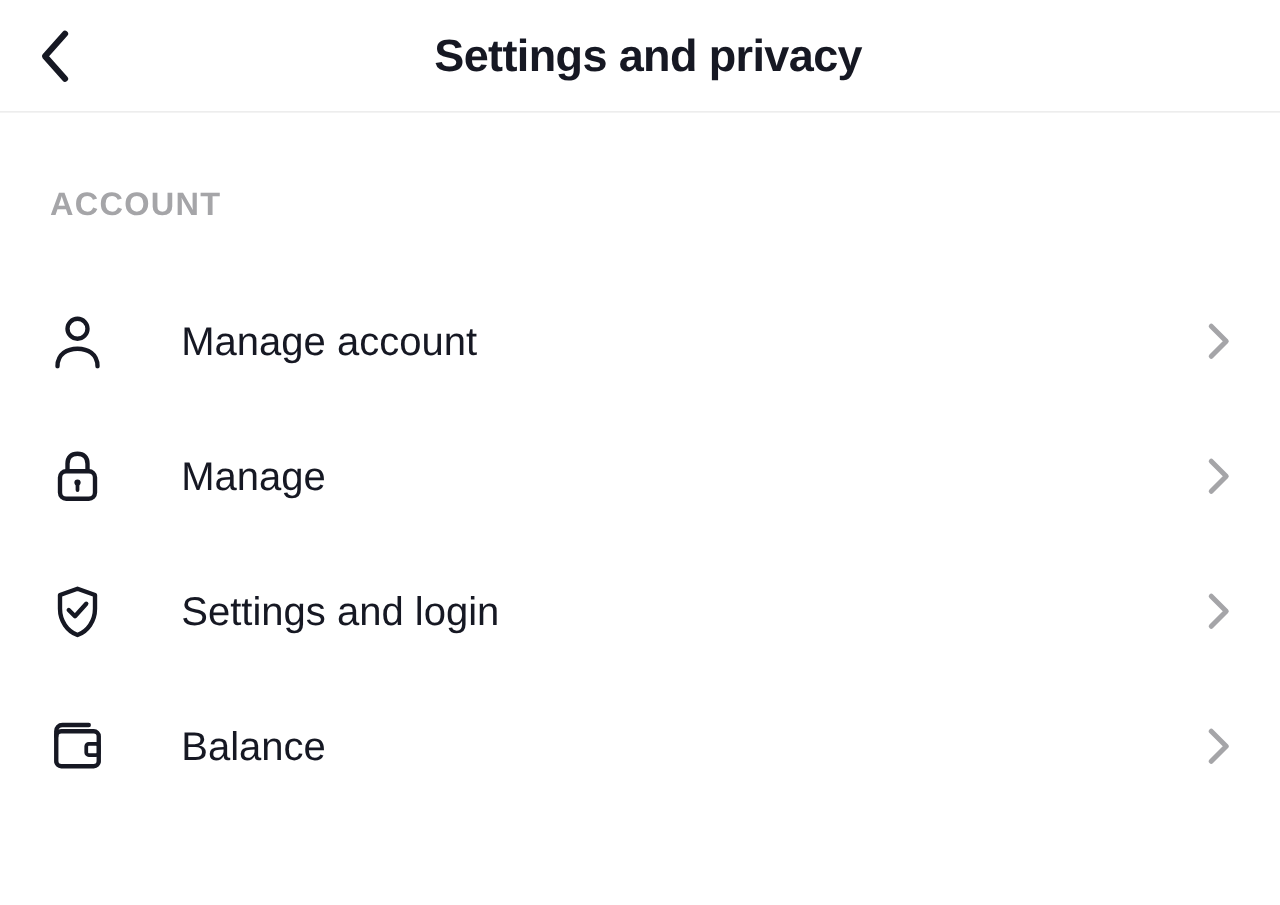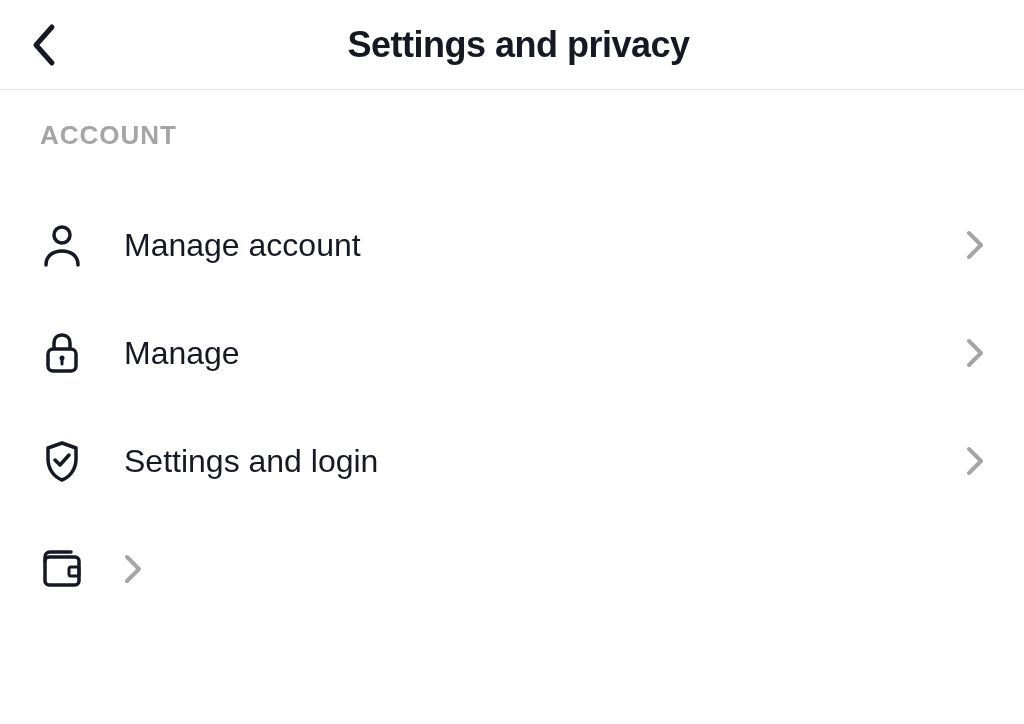--- a/index.html
+++ b/index.html
@@ -40,26 +40,28 @@
     }
     .content {
       padding: 30px 40px 0 40px;
     }
     .section-header {
       font-size: 26px;
       font-weight: 600;
       color: #a5a5a8;
       letter-spacing: 1px;
       margin-bottom: 40px;
+      margin-top: 28px;
     }
     .list-item {
       display: flex;
       align-items: center;
       padding: 32px 0;
       cursor: pointer;
+      gap: 21px;
     }
     .list-icon {
       width: 44px;
       height: 44px;
       display: flex;
       align-items: center;
       justify-content: center;
       margin-right: 40px;
     }
     .list-label {
@@ -136,20 +138,21 @@
   </div>
 
   <div class="list-item">
     <div class="list-icon">
       <svg width="42" height="40" viewBox="0 0 42 40" fill="none">
         <rect x="4" y="8" width="34" height="28" rx="4" stroke="#161823" stroke-width="3.5"></rect>
         <path d="M4 12 L4 8 C4 5 6 3 9 3 L30 3" stroke="#161823" stroke-width="3.5" stroke-linecap="round"></path>
         <rect x="28" y="18" width="10" height="9" rx="2" stroke="#161823" stroke-width="3"></rect>
       </svg>
     </div>
+    <div class="list-label">Balance</div>
     <div class="chevron">
       <svg width="18" height="30" viewBox="0 0 18 30" fill="none">
         <path d="M3 3 L15 15 L3 27" stroke="#a5a5a8" stroke-width="4" stroke-linecap="round" stroke-linejoin="round"></path>
       </svg>
     </div>
   </div>
 
 </div>
 
 </body></html>

